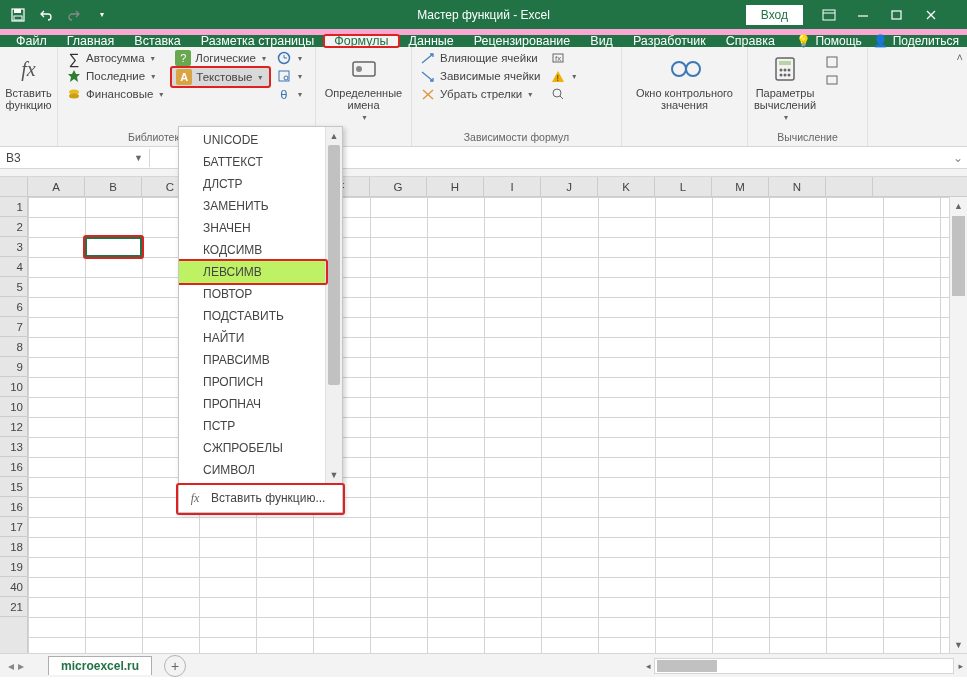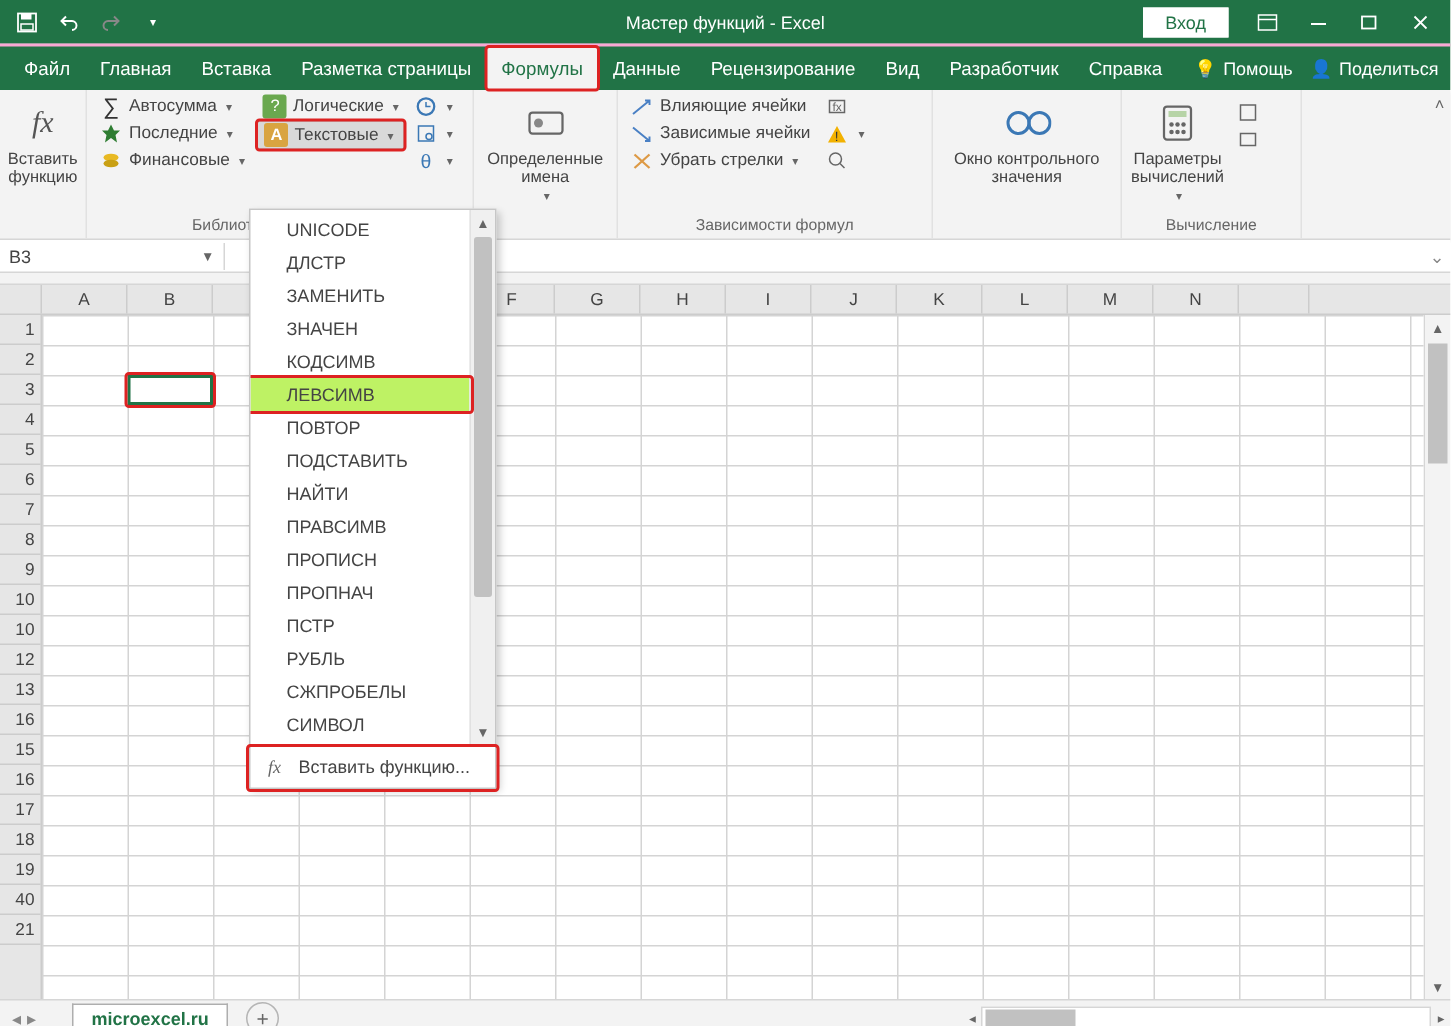--- a/index.html
+++ b/index.html
@@ -2,25 +2,25 @@
 <html><head>
 <meta charset="utf-8">
 <style>
 * { margin: 0; padding: 0; box-sizing: border-box; font-family: 'Segoe UI', Tahoma, sans-serif; }
 body { width: 967px; height: 684px; overflow: hidden; background: #fff; font-size: 12px; color: #444; }
 
 .titlebar { background: #217346; height: 29px; display: flex; align-items: center; color: #fff; position: relative; }
 .qat { display: flex; align-items: center; gap: 4px; padding-left: 6px; }
 .qat-btn { width: 24px; height: 24px; display: flex; align-items: center; justify-content: center; color: #fff; }
 .titlebar .title { position: absolute; left: 50%; transform: translateX(-50%); font-size: 12px; }
-.titlebar .win-right { margin-left: auto; display: flex; align-items: center; gap: 2px; padding-right: 4px; }
+.titlebar .win-right { margin-left: auto; display: flex; align-items: center; gap: 2px; padding-right: 20px; }
 .login-btn { background: #fff; color: #217346; padding: 2px 14px; font-size: 12px; margin-right: 8px; border: 1px solid #fff; }
 .win-btn { width: 32px; height: 26px; display: flex; align-items: center; justify-content: center; color: #fff; font-size: 13px; }
 
-.menubar { background: #217346; height: 31px; display: flex; align-items: stretch; padding-left: 6px; position: relative; border-top: 2px solid #f9a8d4; }
+.menubar { background: #217346; height: 18px; display: flex; align-items: stretch; padding-left: 6px; position: relative; border-top: 6px solid #f9a8d4; }
 .menu-item { padding: 0 10px; font-size: 12.5px; color: #fff; display: flex; align-items: center; position: relative; }
 .menu-item.active { background: #f3f3f3; color: #217346; }
 .menu-item.highlighted::after { content:''; position:absolute; inset:-1px; border: 2px solid #d22; border-radius: 3px; pointer-events:none;}
 .menu-right { margin-left: auto; display: flex; align-items: center; color: #fff; gap: 4px; padding-right: 8px;}
 .menu-right span { font-size: 12px; }
 
 .ribbon { background: #f3f3f3; height: 100px; border-bottom: 1px solid #d6d6d6; display: flex; box-shadow: 0 1px 2px rgba(0,0,0,0.1);}
 .ribbon-group { border-right: 1px solid #e1e1e1; display: flex; flex-direction: column; position: relative; padding: 2px 4px 0; }
 .ribbon-group-label { font-size: 10.5px; color: #666; text-align: center; padding: 2px; position: absolute; bottom: 1px; left:0; right:0;}
 .ribbon-big { display: flex; flex-direction: column; align-items: center; padding: 4px 6px; font-size: 11px; text-align: center; gap: 2px; }
@@ -46,21 +46,21 @@
 .colhdr.last { width: 47px; }
 .rowhdr { height: 20px; border-bottom: 1px solid #ccc; display:flex; align-items:center; justify-content:flex-end; padding-right: 4px; font-size: 11.5px; color:#444;}
 .grid-body { flex: 1; position: relative; background: #fff; }
 .cells { position:absolute; inset:0;}
 .vline { position:absolute; top:0; bottom:0; width:1px; background:#d4d4d4;}
 .hline { position:absolute; left:0; right:0; height:1px; background:#d4d4d4;}
 .selcell { position:absolute; border: 2px solid #217346; background: rgba(255,255,255,0.3);}
 .selcell.highlighted::after { content:''; position:absolute; inset:-4px; border:2px solid #d22; border-radius:3px; pointer-events:none;}
 .vscroll { width: 18px; background: #f3f3f3; border-left:1px solid #d6d6d6; display:flex; flex-direction:column;}
 
-.dropdown-menu { position: absolute; left: 166px; top: 105px; width: 165px; background: #fff; border: 1px solid #c6c6c6; box-shadow: 2px 2px 5px rgba(0,0,0,0.2); z-index: 50;}
+.dropdown-menu { position: absolute; left: 178px; top: 105px; width: 165px; background: #fff; border: 1px solid #c6c6c6; box-shadow: 2px 2px 5px rgba(0,0,0,0.2); z-index: 50;}
 .dropdown-body { max-height: 455px; overflow: hidden; position: relative; display:flex;}
 .dd-items { flex:1; padding: 2px 0;}
 .dd-item { padding: 4px 12px 4px 24px; font-size: 12px; position: relative;}
 .dd-item.hovered { background: #bef264; }
 .dd-item.hovered::after { content:''; position:absolute; inset:-2px -3px; border:2px solid #d22; border-radius:3px; pointer-events:none; z-index:2;}
 .dd-scroll { width: 17px; background: #f0f0f0; border-left: 1px solid #e1e1e1; position:relative;}
 .dd-scroll .thumb { position:absolute; left:2px; right:2px; top: 18px; height: 240px; background:#c1c1c1; border-radius:2px;}
 .dd-scroll .arrow { position:absolute; left:0; right:0; height:17px; display:flex; align-items:center; justify-content:center; font-size:9px; color:#666;}
 .dd-footer { border-top: 1px solid #e1e1e1; padding: 6px 8px; display:flex; align-items:center; gap: 8px; position: relative;}
 .dd-footer::after { content:''; position:absolute; inset:-1px -3px -3px -3px; border:2px solid #d22; border-radius:3px; pointer-events:none;}
@@ -459,33 +459,33 @@
           <div style="position:absolute;left:2px;right:2px;top:2px;height:80px;background:#c1c1c1"></div>
         </div>
       <div style="height:17px;display:flex;align-items:center;justify-content:center;font-size:9px;color:#666">▼</div>
     </div>
   </div>
 
   <div class="dropdown-menu" style="top:-51px">
     <div class="dropdown-body">
       <div class="dd-items" id="dd-items">
           <div class="dd-item">UNICODE</div>
+          <div class="dd-item">БАТТЕКСТ</div>
           <div class="dd-item">ДЛСТР</div>
           <div class="dd-item">ЗАМЕНИТЬ</div>
           <div class="dd-item">ЗНАЧЕН</div>
           <div class="dd-item">КОДСИМВ</div>
           <div class="dd-item hovered">ЛЕВСИМВ</div>
           <div class="dd-item">ПОВТОР</div>
           <div class="dd-item">ПОДСТАВИТЬ</div>
           <div class="dd-item">НАЙТИ</div>
           <div class="dd-item">ПРАВСИМВ</div>
           <div class="dd-item">ПРОПИСН</div>
           <div class="dd-item">ПРОПНАЧ</div>
           <div class="dd-item">ПСТР</div>
-          <div class="dd-item">РУБЛЬ</div>
           <div class="dd-item">СЖПРОБЕЛЫ</div>
           <div class="dd-item">СИМВОЛ</div>
         </div>
       <div class="dd-scroll">
         <div class="arrow" style="top:0">▲</div>
         <div class="thumb"></div>
         <div class="arrow" style="bottom:0">▼</div>
       </div>
     </div>
     <div class="dd-footer">

